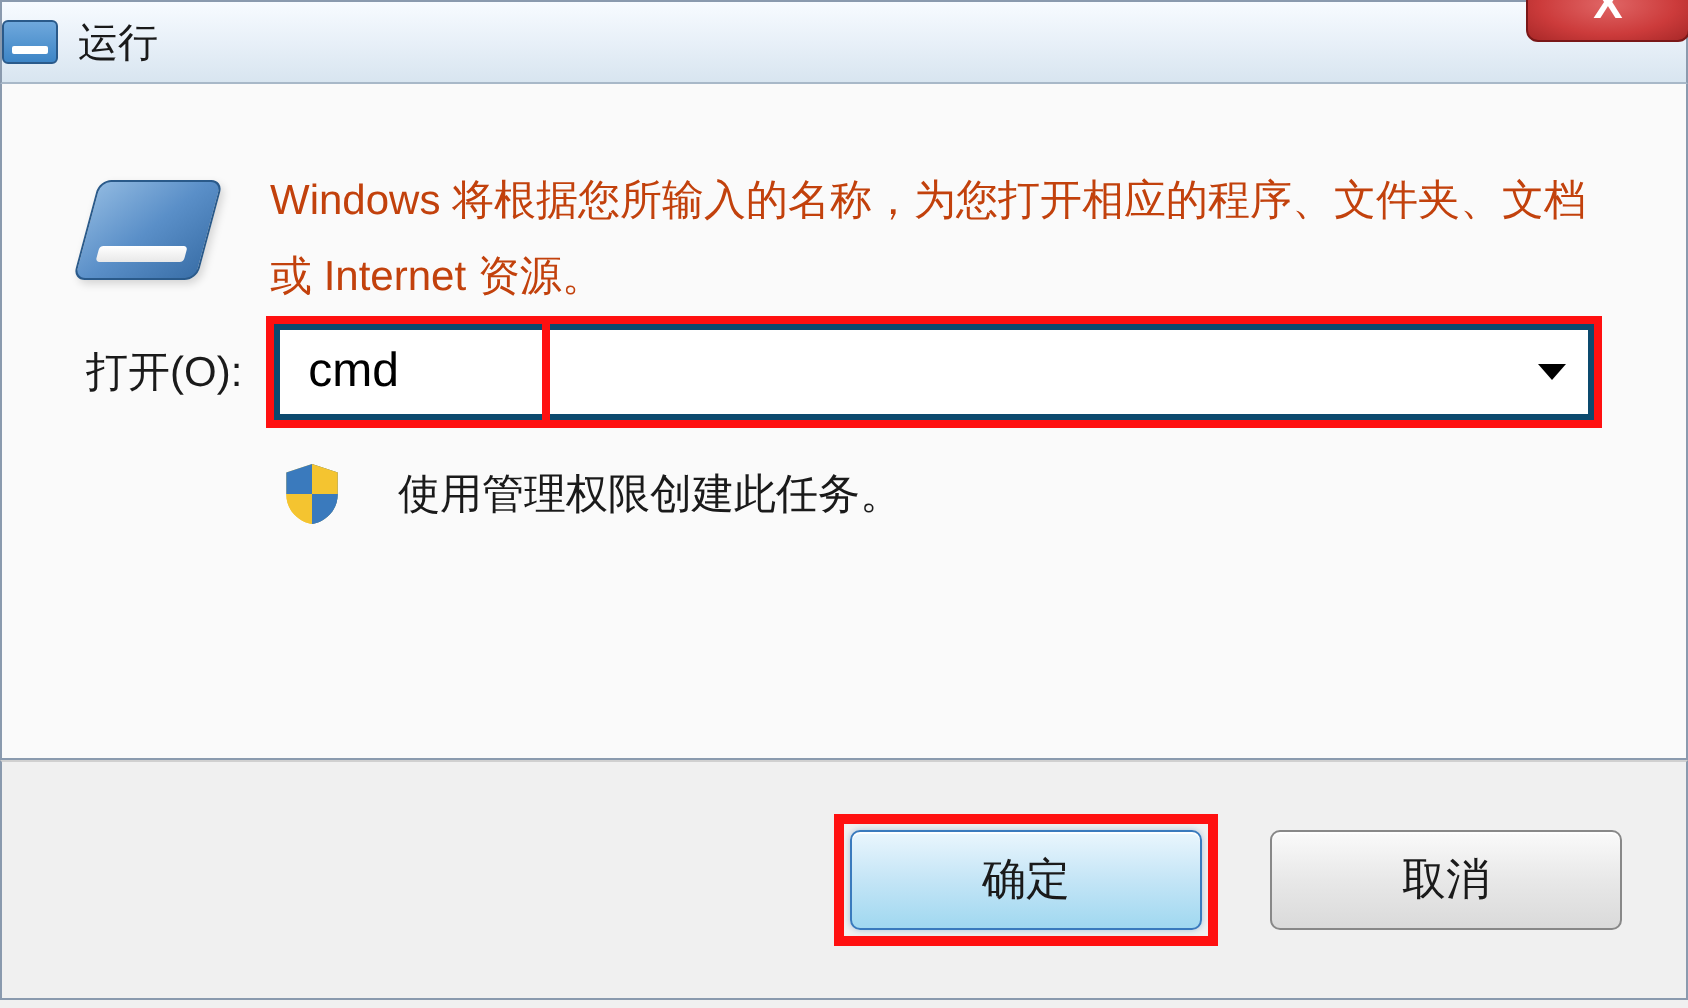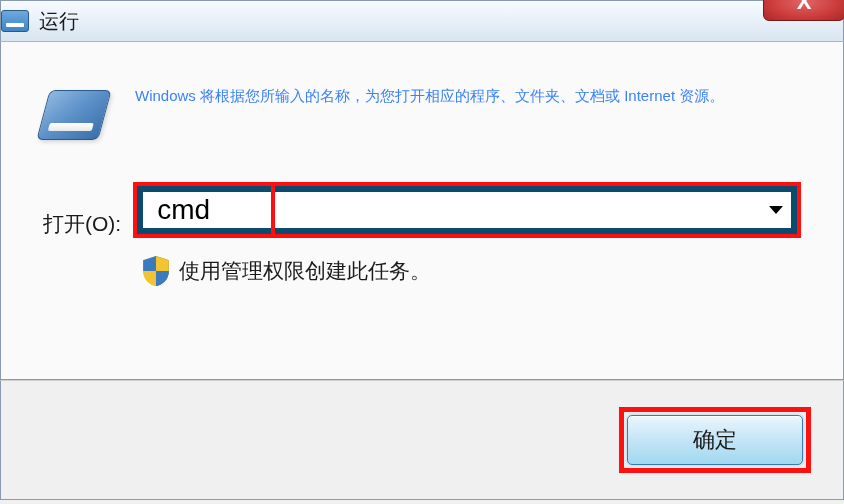--- a/index.html
+++ b/index.html
@@ -102,48 +102,47 @@
     content: "";
     position: absolute;
     bottom: 8px;
     left: 8px;
     right: 8px;
     height: 8px;
     background: linear-gradient(180deg,#fff,#e8e8e8);
     border-radius: 2px;
   }
   .desc-text {
-    font-size: 15px;
-    color: #3b82f6;
+    font-size: 21px;
+    color: #c2410c;
     line-height: 1.8;
     flex: 1;
   }
 
   .open-row {
     display: flex;
-    align-items: flex-end;
-    margin-top: 42px;
+    align-items: center;
     gap: 12px;
   }
   .open-label {
     font-size: 21px;
     color: #1a1a1a;
   }
   .combo-wrap {
     flex: 1;
     position: relative;
     border: 4px solid #ff1010;
     padding: 0;
   }
   .combo {
     width: 100%;
     height: 48px;
-    border: 6px solid #0c4a6e;
+    border: 3px solid #0c4a6e;
     background: #fff;
-    font-size: 28px;
+    font-size: 24px;
     padding: 0 40px 0 14px;
     color: #000;
     outline: none;
   }
   .combo-arrow {
     position: absolute;
     right: 14px;
     top: 50%;
     transform: translateY(-50%);
     width: 0;
@@ -161,21 +160,21 @@
     width: 138px;
     height: 48px;
     border-right: 4px solid #ff1010;
     pointer-events: none;
   }
 
   .admin-row {
     display: flex;
     align-items: center;
     margin-top: 18px;
-    gap: 10px;
+    gap: 30px;
     padding-left: 100px;
   }
   .shield-icon {
     width: 26px;
     height: 30px;
   }
   .admin-text {
     font-size: 21px;
     color: #1a1a1a;
   }
@@ -252,13 +251,14 @@
       <path d="M12 28 C18 27 24 22 24 14 L12 14 Z" fill="#3a7abd"></path>
     </svg>
     <div class="admin-text">使用管理权限创建此任务。</div>
   </div>
 </div>
 
 <div class="button-bar">
   <span class="btn-wrap-highlight">
     <button class="btn btn-default">确定</button>
   </span>
+  <button class="btn">取消</button>
 </div>
 
 </body></html>

